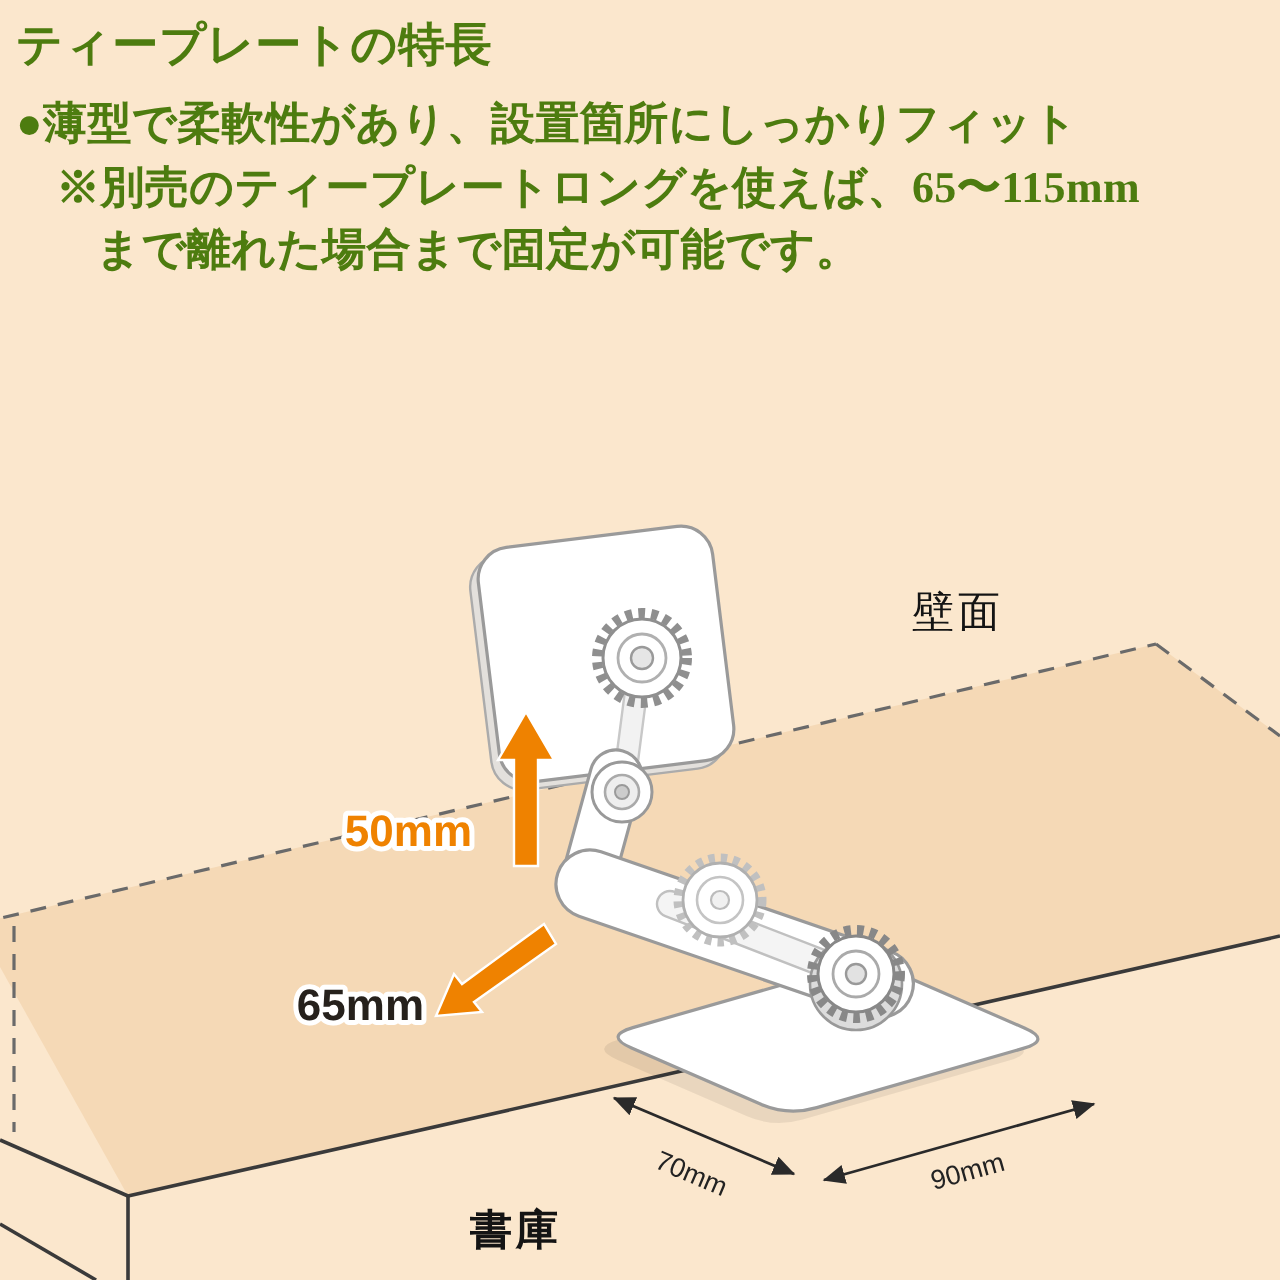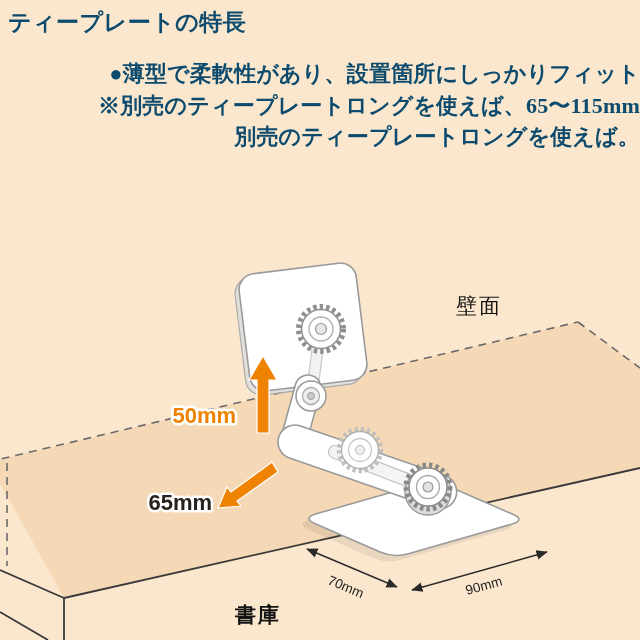--- a/index.html
+++ b/index.html
@@ -1,43 +1,43 @@
 <!DOCTYPE html>
 <html><head>
 <meta charset="utf-8">
 <style>
   html,body{margin:0;padding:0;}
   body{font-family:"Liberation Sans","DejaVu Sans",sans-serif;}
   #stage{
     position:relative;width:640px;height:640px;overflow:hidden;
-    background:#fbe7cd;color:#0c4a6e;
+    background:#fbe7cd;color:#4d7c0f;
   }
   .textblock{position:absolute;top:6px;left:8px;right:0;z-index:2;}
   .title{font-size:23px;font-weight:700;line-height:32px;letter-spacing:.5px;white-space:nowrap;}
-  .features{margin-top:20px;text-align:right;}
+  .features{margin-top:8px;}
   .features .line{font-size:22px;font-weight:700;line-height:31.5px;white-space:nowrap;letter-spacing:.2px;}
   .features .line.indent1{padding-left:20px;font-family:Liberation Serif, serif;}
   .features .line.indent2{padding-left:40px;}
   svg#diagram{position:absolute;top:0;left:0;z-index:1;}
   svg text{font-family:"Liberation Sans","DejaVu Sans",sans-serif;}
   .halo{paint-order:stroke;stroke:#ffffff;stroke-width:5px;stroke-linejoin:round;}
   .dimtext{font-size:13.5px;fill:#222222;}
   .jlabel{font-size:21px;fill:#141414;}
 </style>
 </head>
 <body>
 
 <div id="stage">
 
   <div class="textblock">
     <div class="title">ティープレートの特長</div>
     <div class="features">
       <div class="line">●薄型で柔軟性があり、設置箇所にしっかりフィット</div>
       <div class="line indent1">※別売のティープレートロングを使えば、65〜115mm</div>
-      <div class="line indent2">別売のティープレートロングを使えば。</div>
+      <div class="line indent2">まで離れた場合まで固定が可能です。</div>
     </div>
   </div>
 
   <svg id="diagram" width="640" height="640" viewBox="0 0 640 640">
     <defs>
       <marker id="dimarrow" markerWidth="9" markerHeight="9" refX="7.5" refY="4" orient="auto-start-reverse">
         <path d="M0,0.5 L8,4 L0,7.5 Z" fill="#2a2a2a"></path>
       </marker>
     </defs>
 

